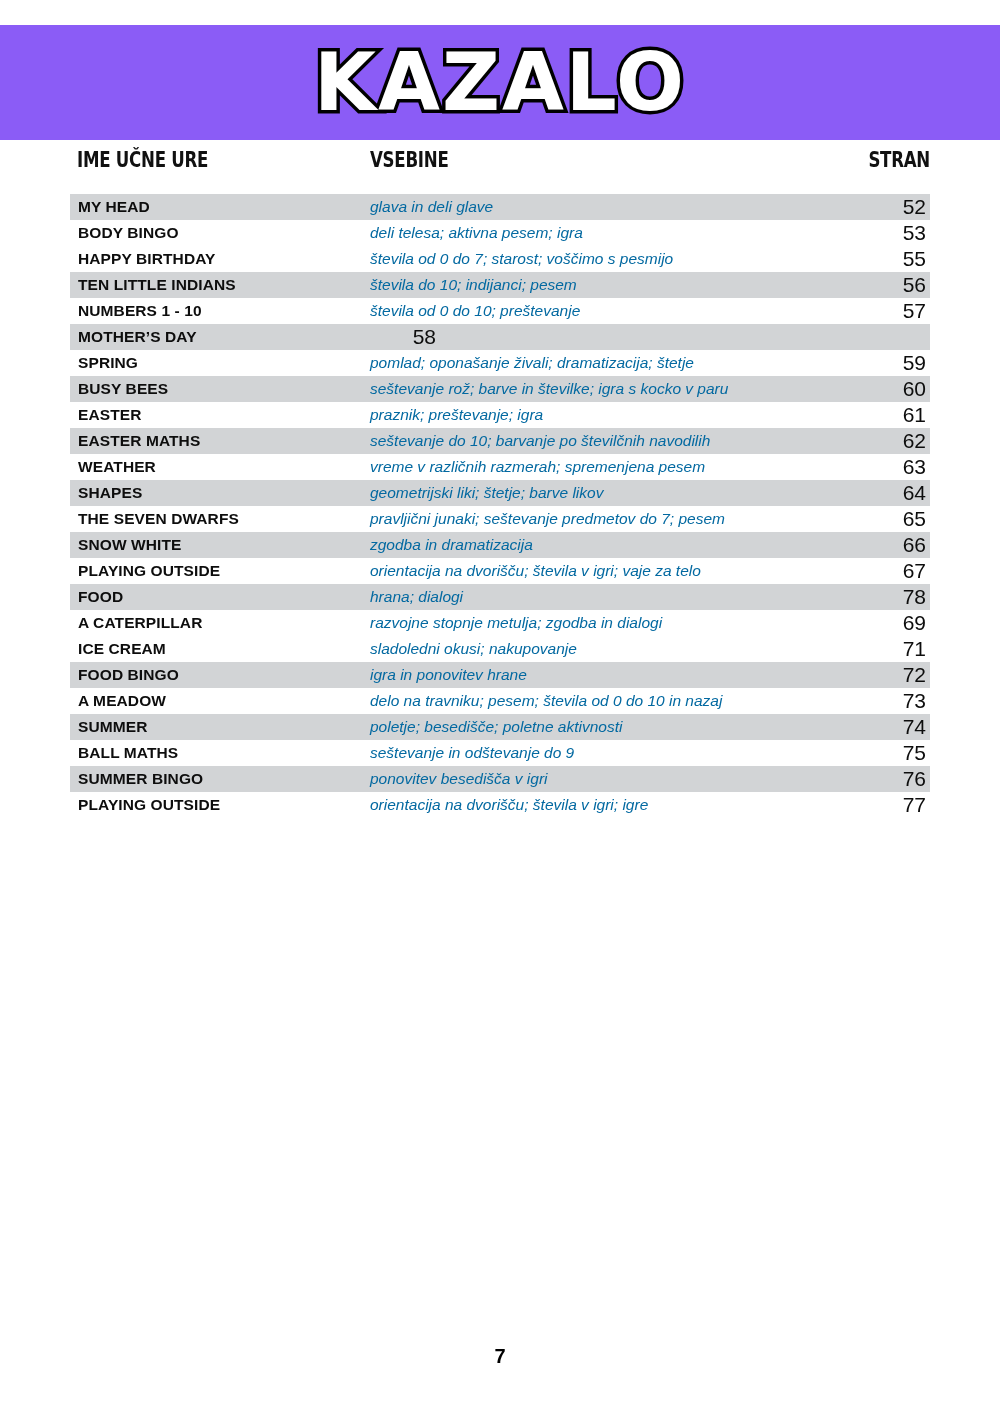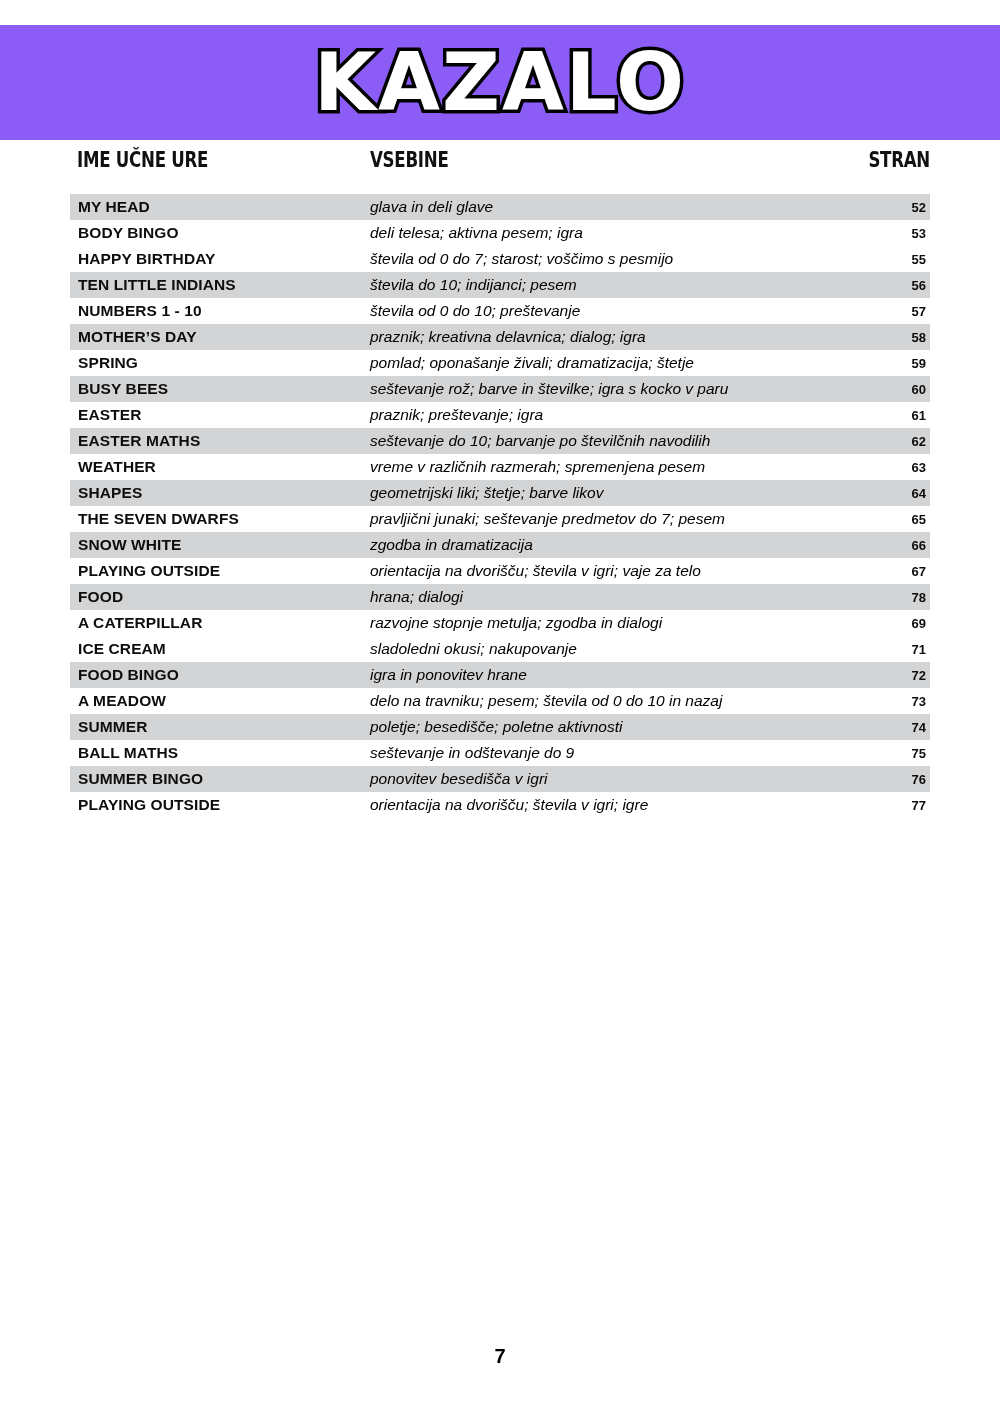--- a/index.html
+++ b/index.html
@@ -90,26 +90,26 @@
   .row .c-name {
     font-size: 15.5px;
     font-weight: 700;
     color: #0d0d0d;
     letter-spacing: 0.1px;
     white-space: pre;
   }
   .row .c-desc {
     font-size: 15.5px;
     font-style: italic;
-    color: #000000;
+    color: #0369a1;
     white-space: nowrap;
   }
   .row .c-page {
-    font-size: 13px;
-    font-weight: 700;
+    font-size: 21px;
+    font-weight: 400;
     color: #0d0d0d;
     text-align: right;
   }
 
   
   .page-number {
     position: absolute;
     left: 0;
     top: 1345px;
     width: 1000px;
@@ -155,21 +155,20 @@
         <div class="cell c-desc">števila do 10; indijanci; pesem</div>
         <div class="cell c-page">56</div>
       </div>
       <div class="row">
         <div class="cell c-name">NUMBERS 1 - 10</div>
         <div class="cell c-desc">števila od 0 do 10; preštevanje</div>
         <div class="cell c-page">57</div>
       </div>
       <div class="row alt">
         <div class="cell c-name">MOTHER’S DAY</div>
-        <div class="cell c-desc">praznik; kreativna delavnica; dialog; igra</div>
         <div class="cell c-page">58</div>
       </div>
       <div class="row">
         <div class="cell c-name">SPRING</div>
         <div class="cell c-desc">pomlad; oponašanje živali; dramatizacija; štetje</div>
         <div class="cell c-page">59</div>
       </div>
       <div class="row alt">
         <div class="cell c-name">BUSY BEES</div>
         <div class="cell c-desc">seštevanje rož; barve in številke; igra s kocko v paru</div>

